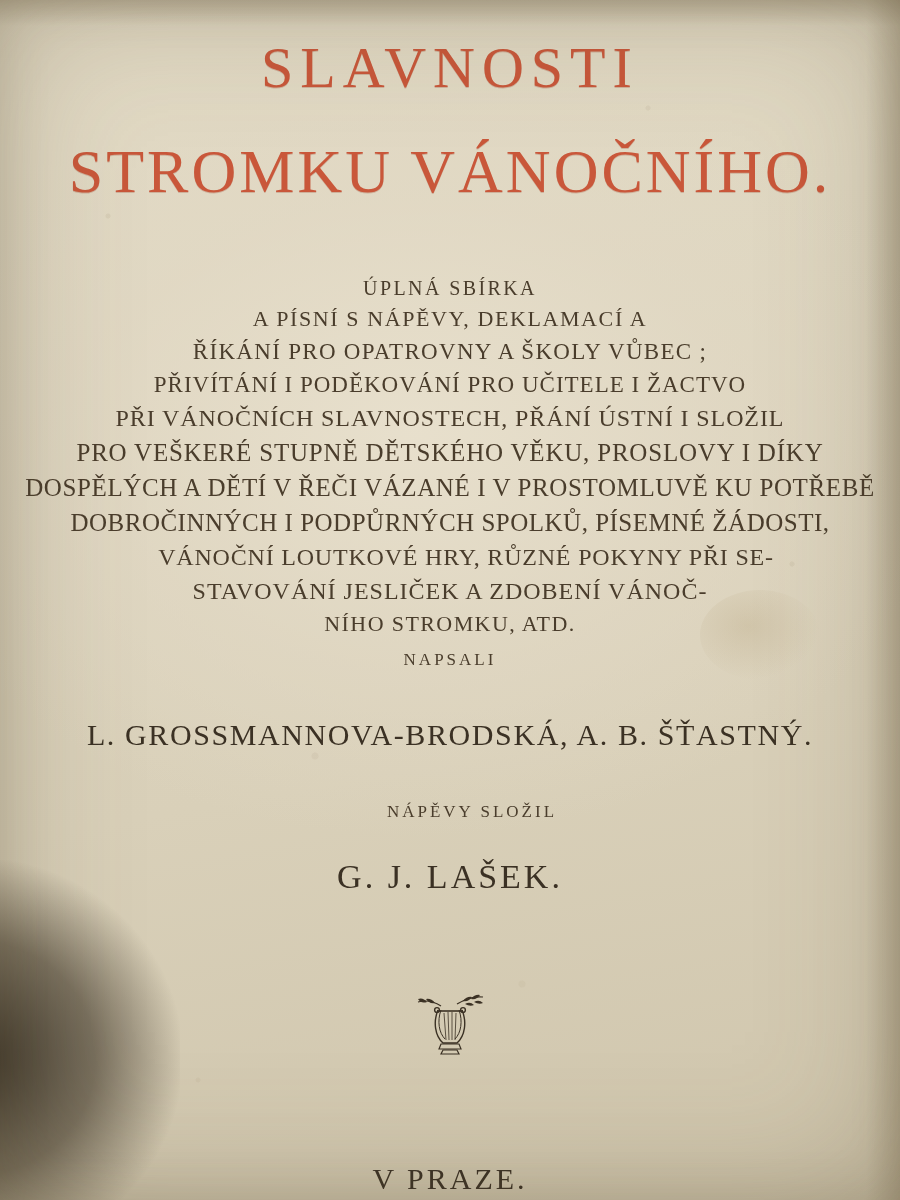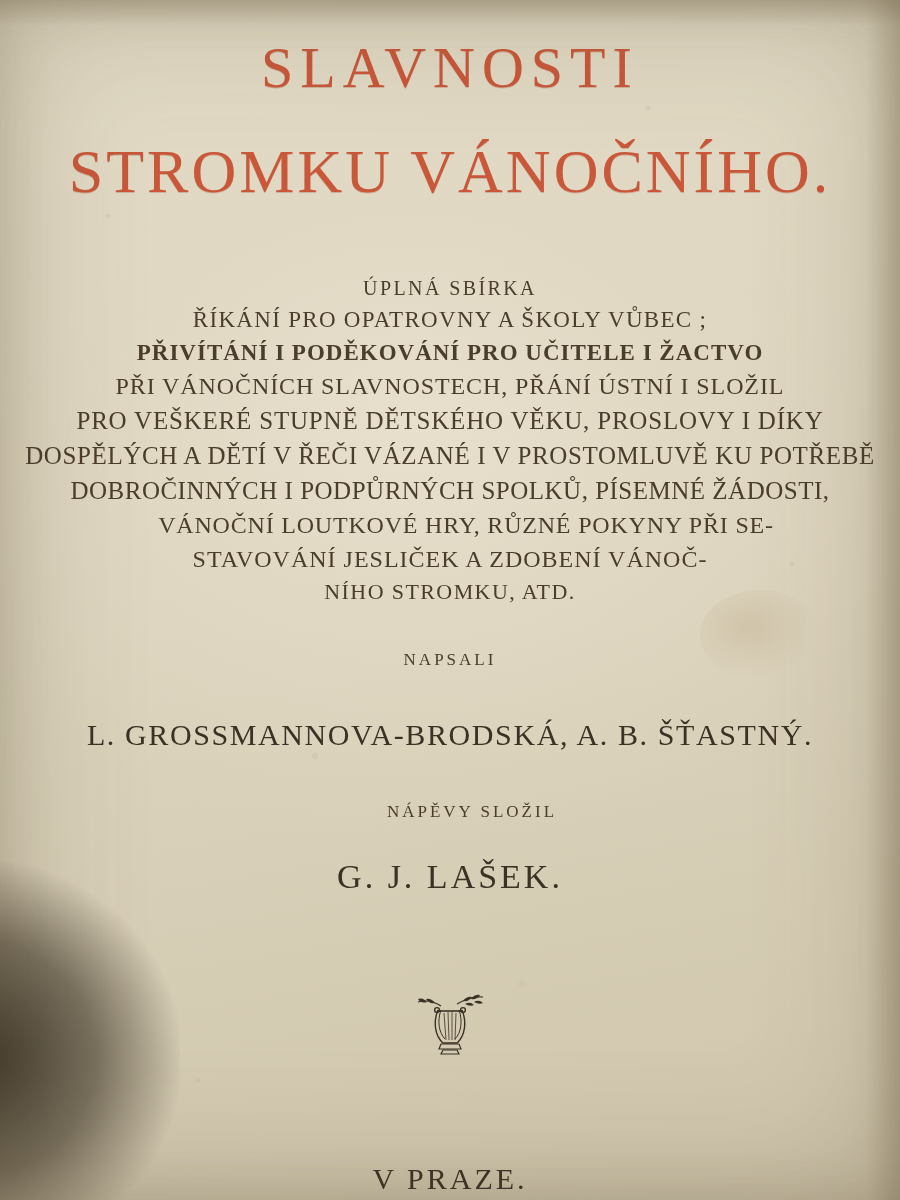--- a/index.html
+++ b/index.html
@@ -135,21 +135,21 @@
     font-family: "Liberation Serif", serif;
     letter-spacing: 1.4px;
     line-height: 1.0;
     margin: 0 0 10px 0;
     white-space: nowrap;
   }
   .s1  { font-size: 20px; letter-spacing: 2.4px; }
   .s2  { font-size: 22px; letter-spacing: 1.8px; }
   .s3  { font-size: 22px; letter-spacing: 1.6px; }
   .s4  { font-size: 23px; letter-spacing: 1.3px; }
-  .s5  { font-size: 23px; letter-spacing: 1.0px; font-weight: bold; }
+  .s5  { font-size: 23px; letter-spacing: 1.0px; }
   .s6  { font-size: 24px; letter-spacing: 0.9px; }
   .s7  { font-size: 25px; letter-spacing: 0.8px; }
   .s8  { font-size: 25px; letter-spacing: 0.6px; }
   .s9  { font-size: 25px; letter-spacing: 0.5px; text-align: center; }
   .s10 { font-size: 24px; letter-spacing: 0.8px; padding-left: 32px; }
   .s11 { font-size: 24px; letter-spacing: 1.0px; }
   .s13 { font-size: 22px; letter-spacing: 1.4px; }
 
   .napsali {
     position: absolute;
@@ -215,20 +215,21 @@
   <div class="blotch"></div>
 
   <div class="content">
 
     <div class="title-1">SLAVNOSTI</div>
 
     <div class="title-2">STROMKU VÁNOČNÍHO.</div>
 
     <div class="subtitle-block">
       <div class="sub-line s1">ÚPLNÁ SBÍRKA</div>
+      <div class="sub-line s3">A PÍSNÍ S NÁPĚVY, DEKLAMACÍ A</div>
       <div class="sub-line s4">ŘÍKÁNÍ PRO OPATROVNY A ŠKOLY VŮBEC ;</div>
       <div class="sub-line s5">PŘIVÍTÁNÍ I PODĚKOVÁNÍ PRO UČITELE I ŽACTVO</div>
       <div class="sub-line s6">PŘI VÁNOČNÍCH SLAVNOSTECH, PŘÁNÍ ÚSTNÍ I SLOŽIL</div>
       <div class="sub-line s7">PRO VEŠKERÉ STUPNĚ DĚTSKÉHO VĚKU,  PROSLOVY I DÍKY</div>
       <div class="sub-line s8">DOSPĚLÝCH A DĚTÍ V ŘEČI VÁZANÉ I V PROSTOMLUVĚ KU POTŘEBĚ</div>
       <div class="sub-line s9">DOBROČINNÝCH I PODPŮRNÝCH SPOLKŮ, PÍSEMNÉ ŽÁDOSTI,</div>
       <div class="sub-line s10">VÁNOČNÍ LOUTKOVÉ HRY, RŮZNÉ POKYNY PŘI SE-</div>
       <div class="sub-line s11">STAVOVÁNÍ JESLIČEK A ZDOBENÍ VÁNOČ-</div>
       <div class="sub-line s13">NÍHO STROMKU, ATD.</div>
     </div>

